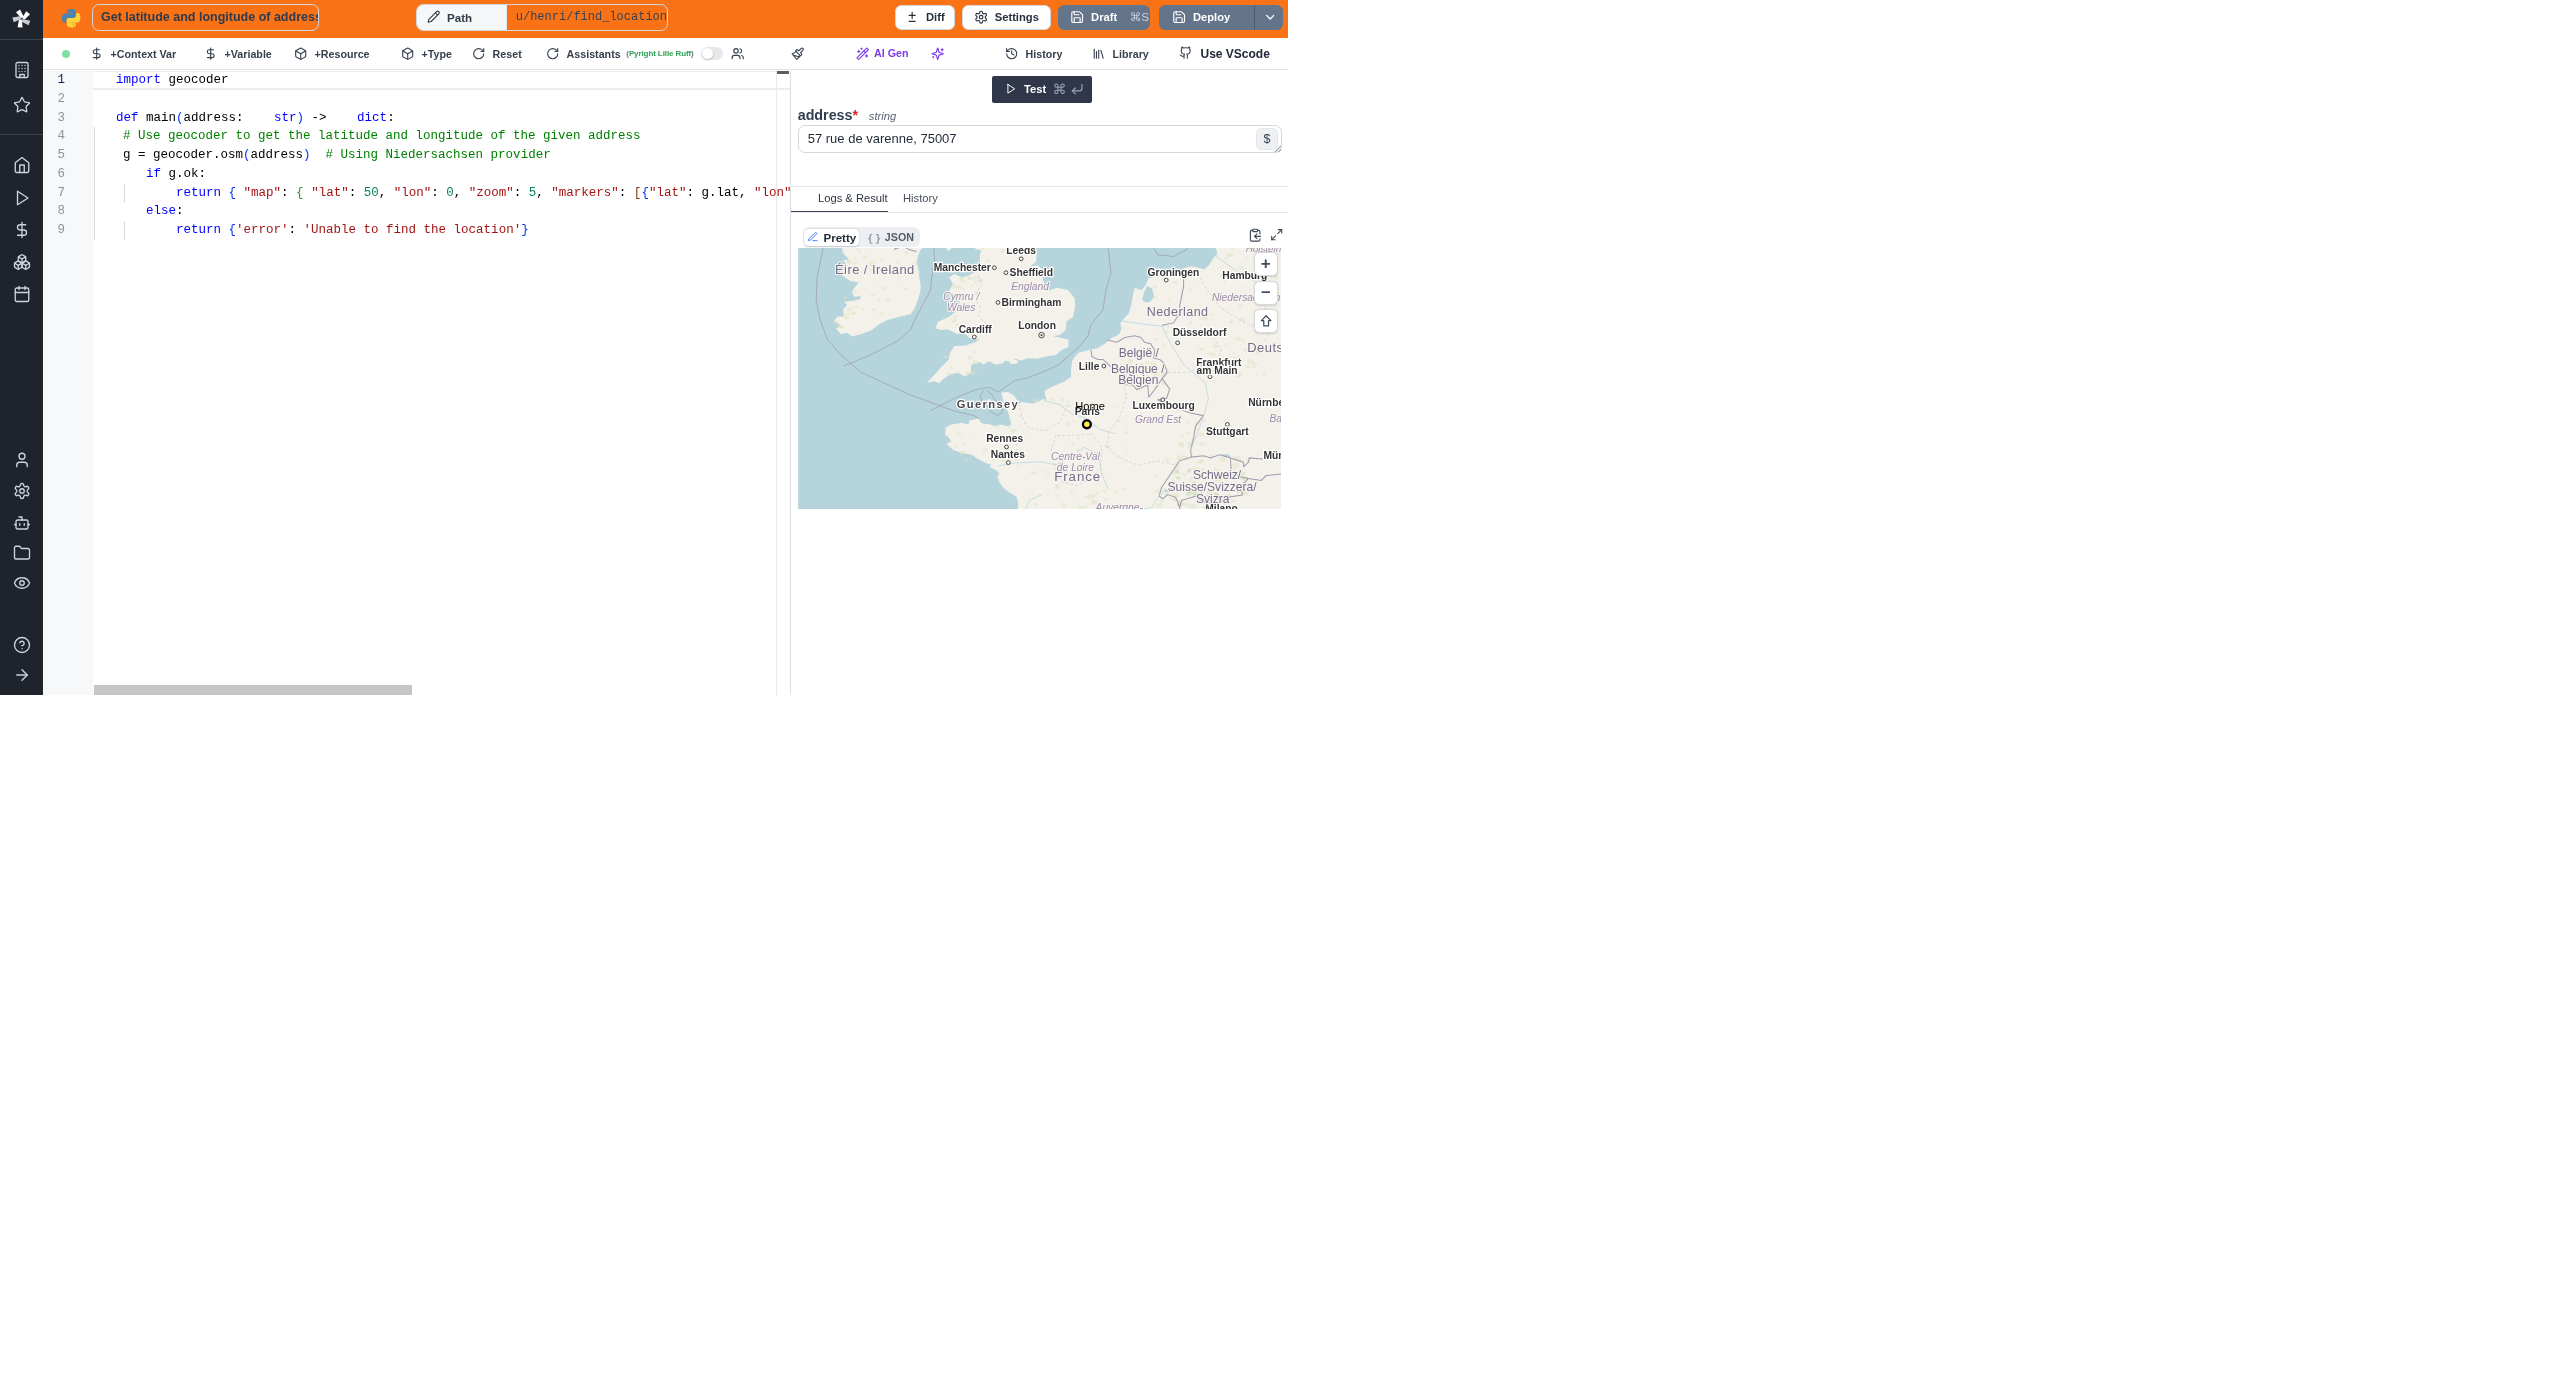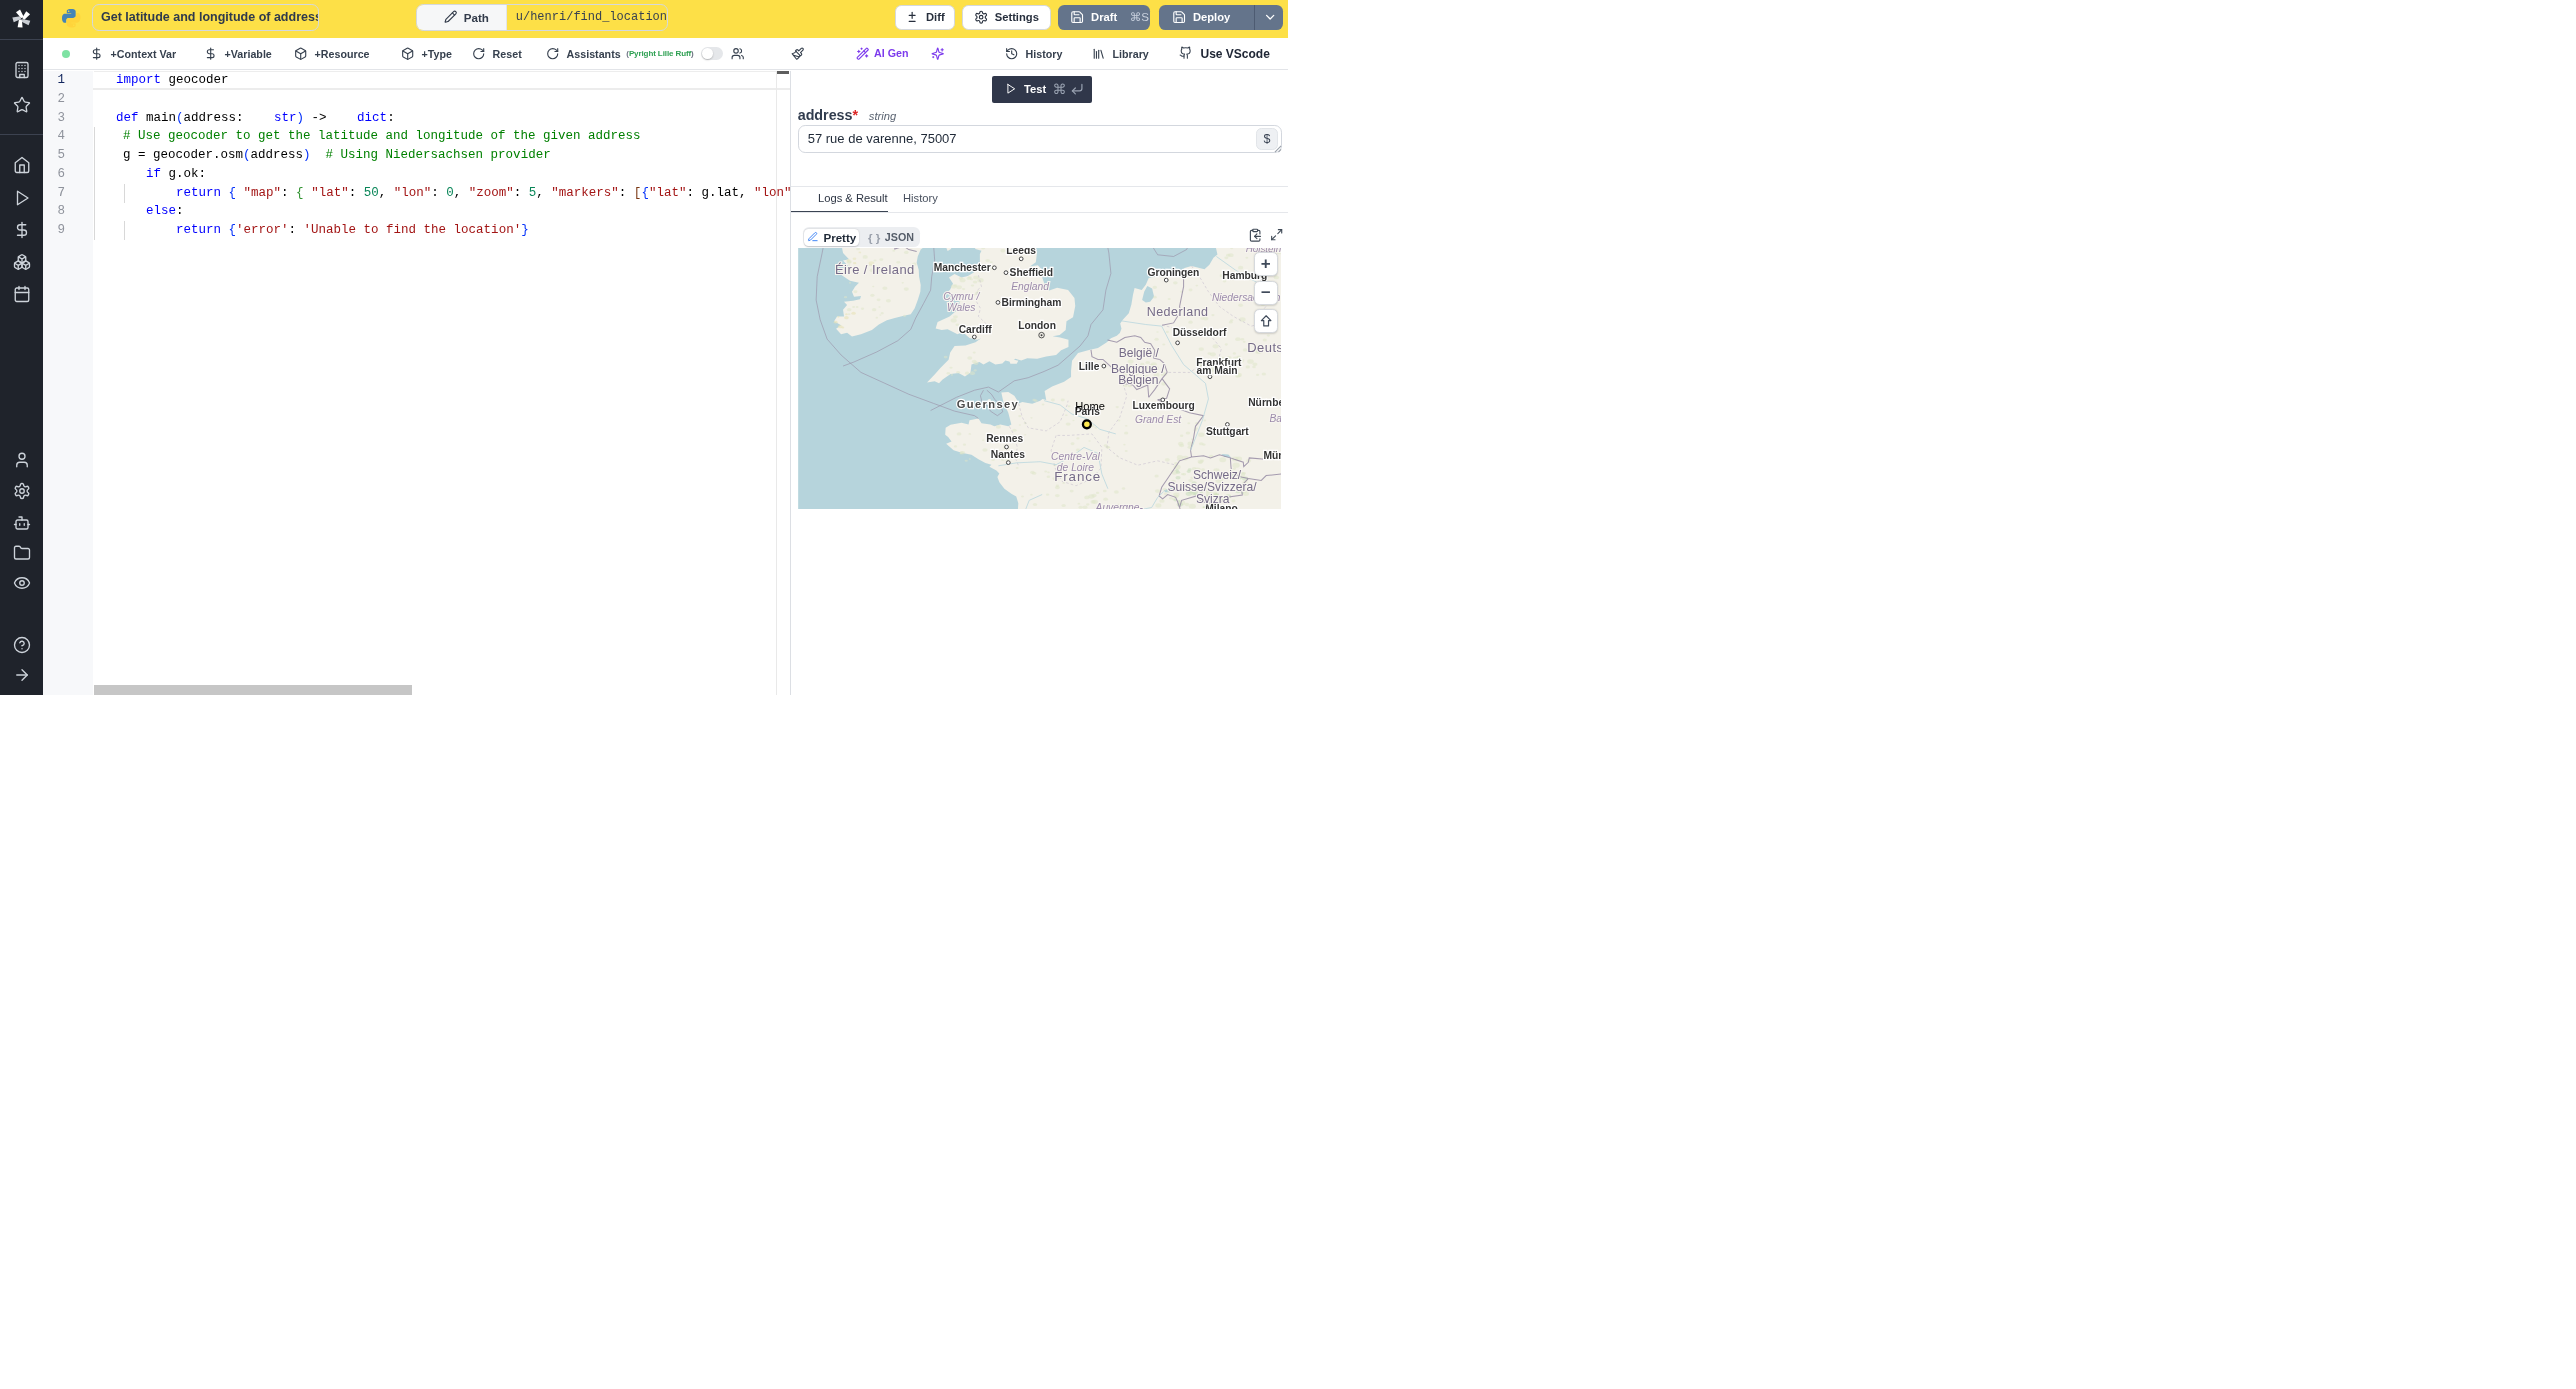--- a/index.html
+++ b/index.html
@@ -6,26 +6,26 @@
 html,body { width:1288px; height:695px; overflow:hidden; background:#fff;
   font-family:"Liberation Sans", sans-serif; }
 svg.ic { display:block; }
 
 #sidebar { position:absolute; left:0; top:0; width:43px; height:695px; background:#1f232b; }
 #sblogo { position:absolute; left:0; top:0; width:43px; height:40px; background:#1f232b; border-bottom:0.9px solid #3c4250; }
 .sbic { position:absolute; left:12.5px; width:18px; height:18px; color:#cdd3da; }
 .sbic svg { width:18px; height:18px; }
 #sbdiv2 { position:absolute; left:0; top:134px; width:43px; height:0.9px; background:#3c4250; }
 
-#topbar { position:absolute; left:43px; top:0; width:1245px; height:38px; background:#fde047; }
+#topbar { position:absolute; left:43px; top:0; width:1245px; height:38px; background:#f97316; }
 #title-input { position:absolute; left:49px; top:3.6px; width:227px; height:27px; border:0.9px solid #d4d8de; border-radius:7.2px;
   font-size:12.5px; font-weight:700; color:#2f3a4c; line-height:25px; padding-left:8px; white-space:nowrap; overflow:hidden; }
 #pathbox { position:absolute; left:373px; top:3.6px; width:252px; height:27px; border:0.9px solid #d4d8de; border-radius:7.2px; display:flex; overflow:hidden; }
 #pathbox .pleft { width:92px; background:#f6f7f8; border-right:0.9px solid #e3e5e9; display:flex; align-items:center; padding-left:10.3px; gap:6.3px;
-  font-size:11.6px; font-weight:600; color:#333c4b;justify-content:center; }
+  font-size:11.6px; font-weight:600; color:#333c4b; }
 #pathbox .pright { flex:1; display:flex; align-items:center; padding-left:9px; font-family:"Liberation Mono",monospace; font-size:12px; color:#374151; }
 .tbtn { position:absolute; top:4.5px; height:25px; border:0.9px solid #d4d8de; border-radius:6.3px; background:#fff;
   display:flex; align-items:center; justify-content:center; gap:6.3px; font-size:11.2px; font-weight:600; color:#272f3d; }
 .bbtn { position:absolute; top:4.5px; height:25px; border-radius:6.3px; background:#64748b; color:#fff;
   display:flex; align-items:center; font-size:11.2px; font-weight:700; }
 
 #toolbar { position:absolute; left:43px; top:38px; width:1245px; height:32px; background:#fff; border-bottom:0.9px solid #e2e4e8; }
 .titem { position:absolute; top:0; height:31px; display:flex; align-items:center; gap:7.2px; font-size:10.7px; font-weight:600; color:#36404e; }
 .tic { width:13.4px; height:13.4px; color:#36404e; }
 .tic svg { width:13.4px; height:13.4px; }

